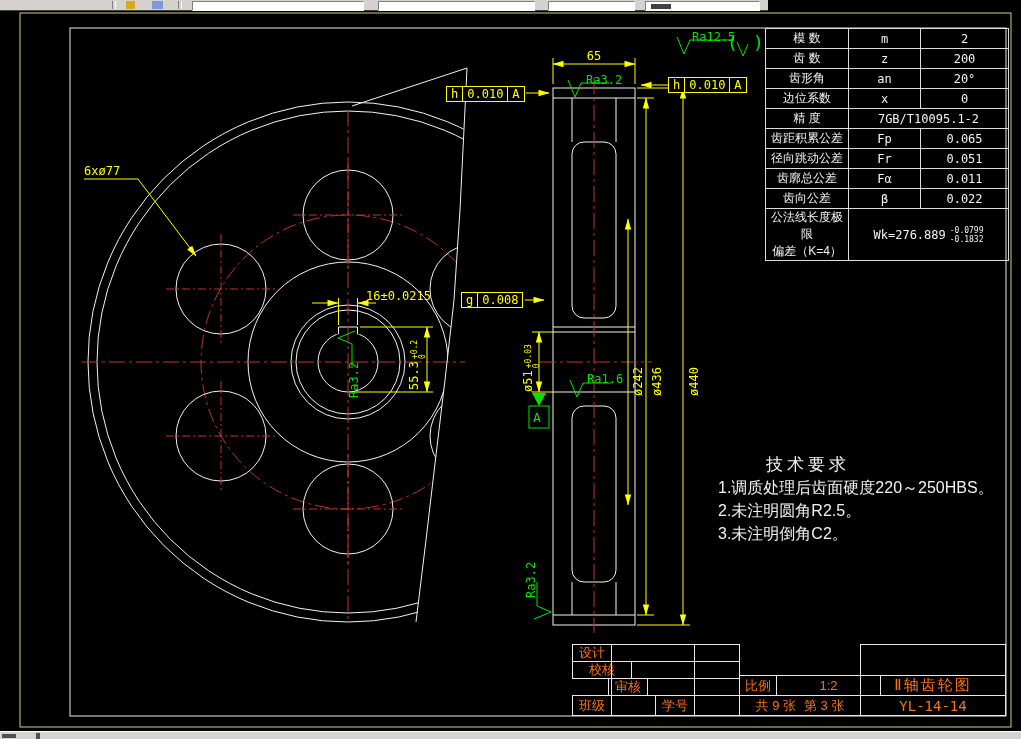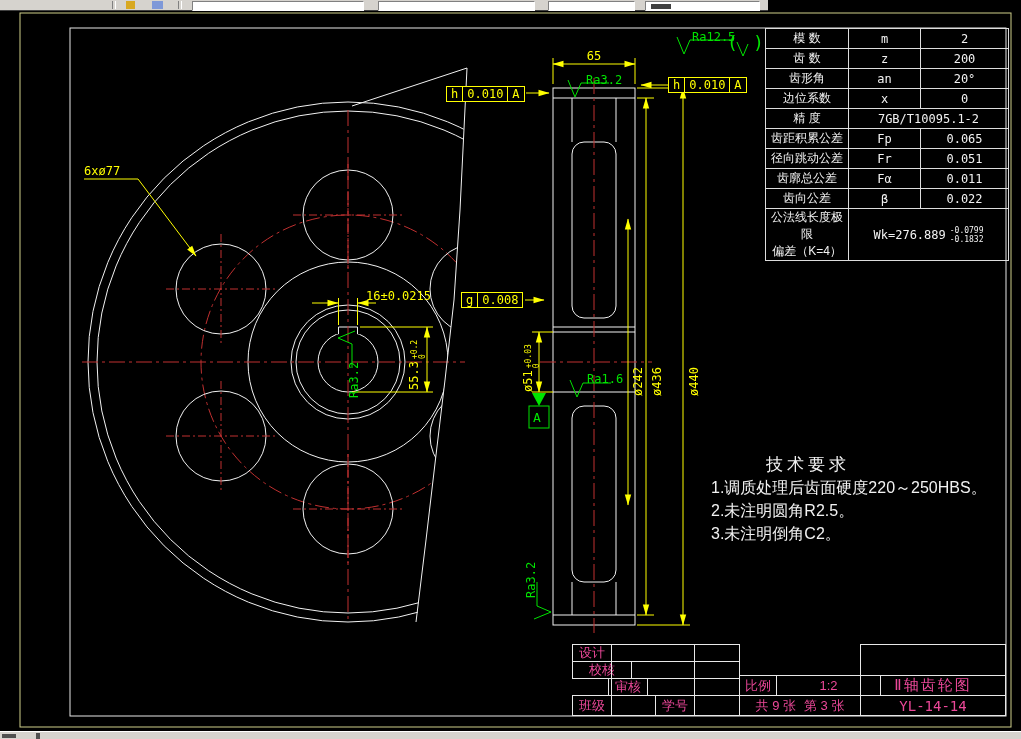--- a/index.html
+++ b/index.html
@@ -24,25 +24,25 @@
   
   #paramtable{left:765px;top:28px;z-index:2;}
   #paramtable table{border-collapse:collapse;table-layout:fixed;width:243px;color:#f2f2f2;}
   #paramtable td{border:1px solid #dddddd;text-align:center;height:19px;padding:0 1px;font-size:12px;overflow:hidden;}
   #paramtable .sym{font-family:"DejaVu Sans Mono",monospace;}
   .wkcell{display:flex;align-items:center;justify-content:center;font-family:"DejaVu Sans Mono",monospace;font-size:12px;}
   .wkstack{display:inline-flex;flex-direction:column;font-size:8px;line-height:9px;margin-left:4px;}
   
   #techreq{left:700px;top:453px;width:320px;color:#f2f2f2;z-index:2;}
   #techreq .trtitle{margin-left:66px;font-size:17px;letter-spacing:4px;}
-  #techreq .tritem{font-size:16px;line-height:23px;margin-left:11px;}
+  #techreq .tritem{font-size:16px;line-height:23px;margin-left:18px;}
   
   #titleblock{left:572px;top:644px;width:434px;height:72px;z-index:2;}
   .tb-cell{position:absolute;border:1px solid #e8e8e8;box-sizing:border-box;display:flex;align-items:center;
-           justify-content:center;color:#ec4899;font-size:13px;white-space:nowrap;}
+           justify-content:center;color:#f97316;font-size:13px;white-space:nowrap;}
   svg{position:absolute;left:0;top:0;z-index:1;}
 </style>
 </head>
 <body>
 
 <div id="window">
 
   <div id="toolbar" class="abs">
     <div class="abs" style="left:126px;top:1px;width:9px;height:8px;background:#d8a820;"></div>
     <div class="abs" style="left:152px;top:1px;width:11px;height:8px;background:#7e98d8;"></div>

